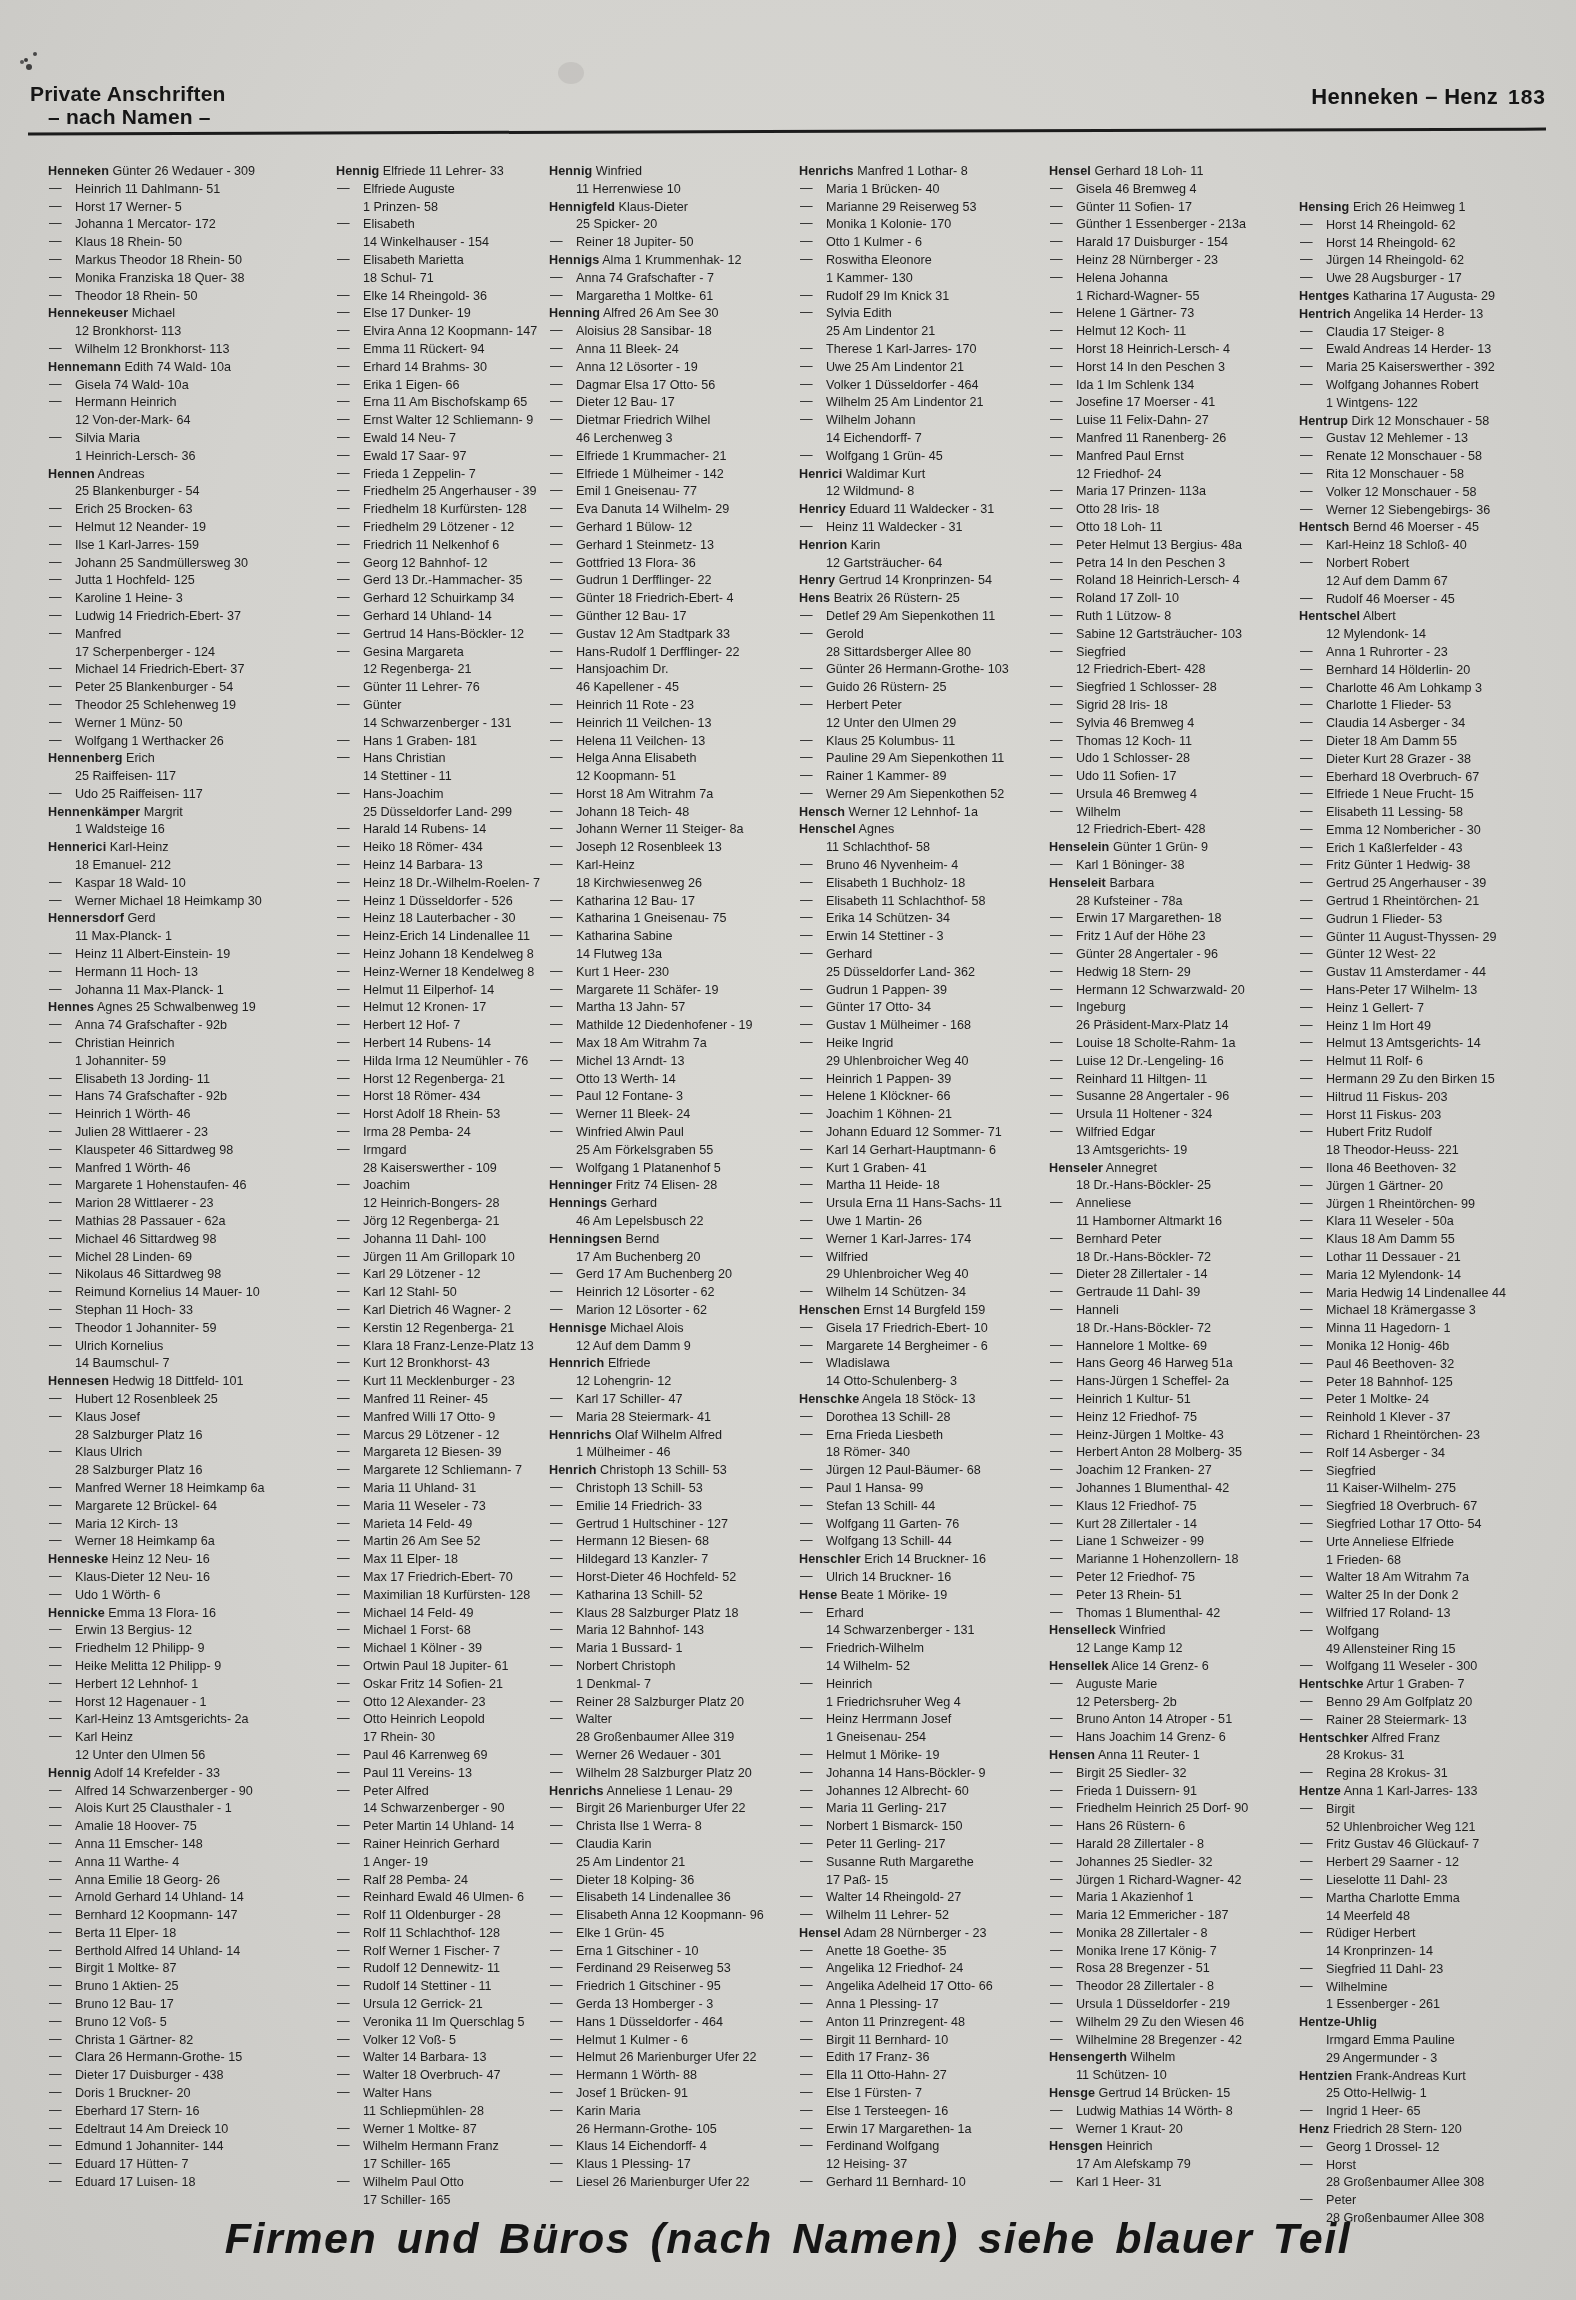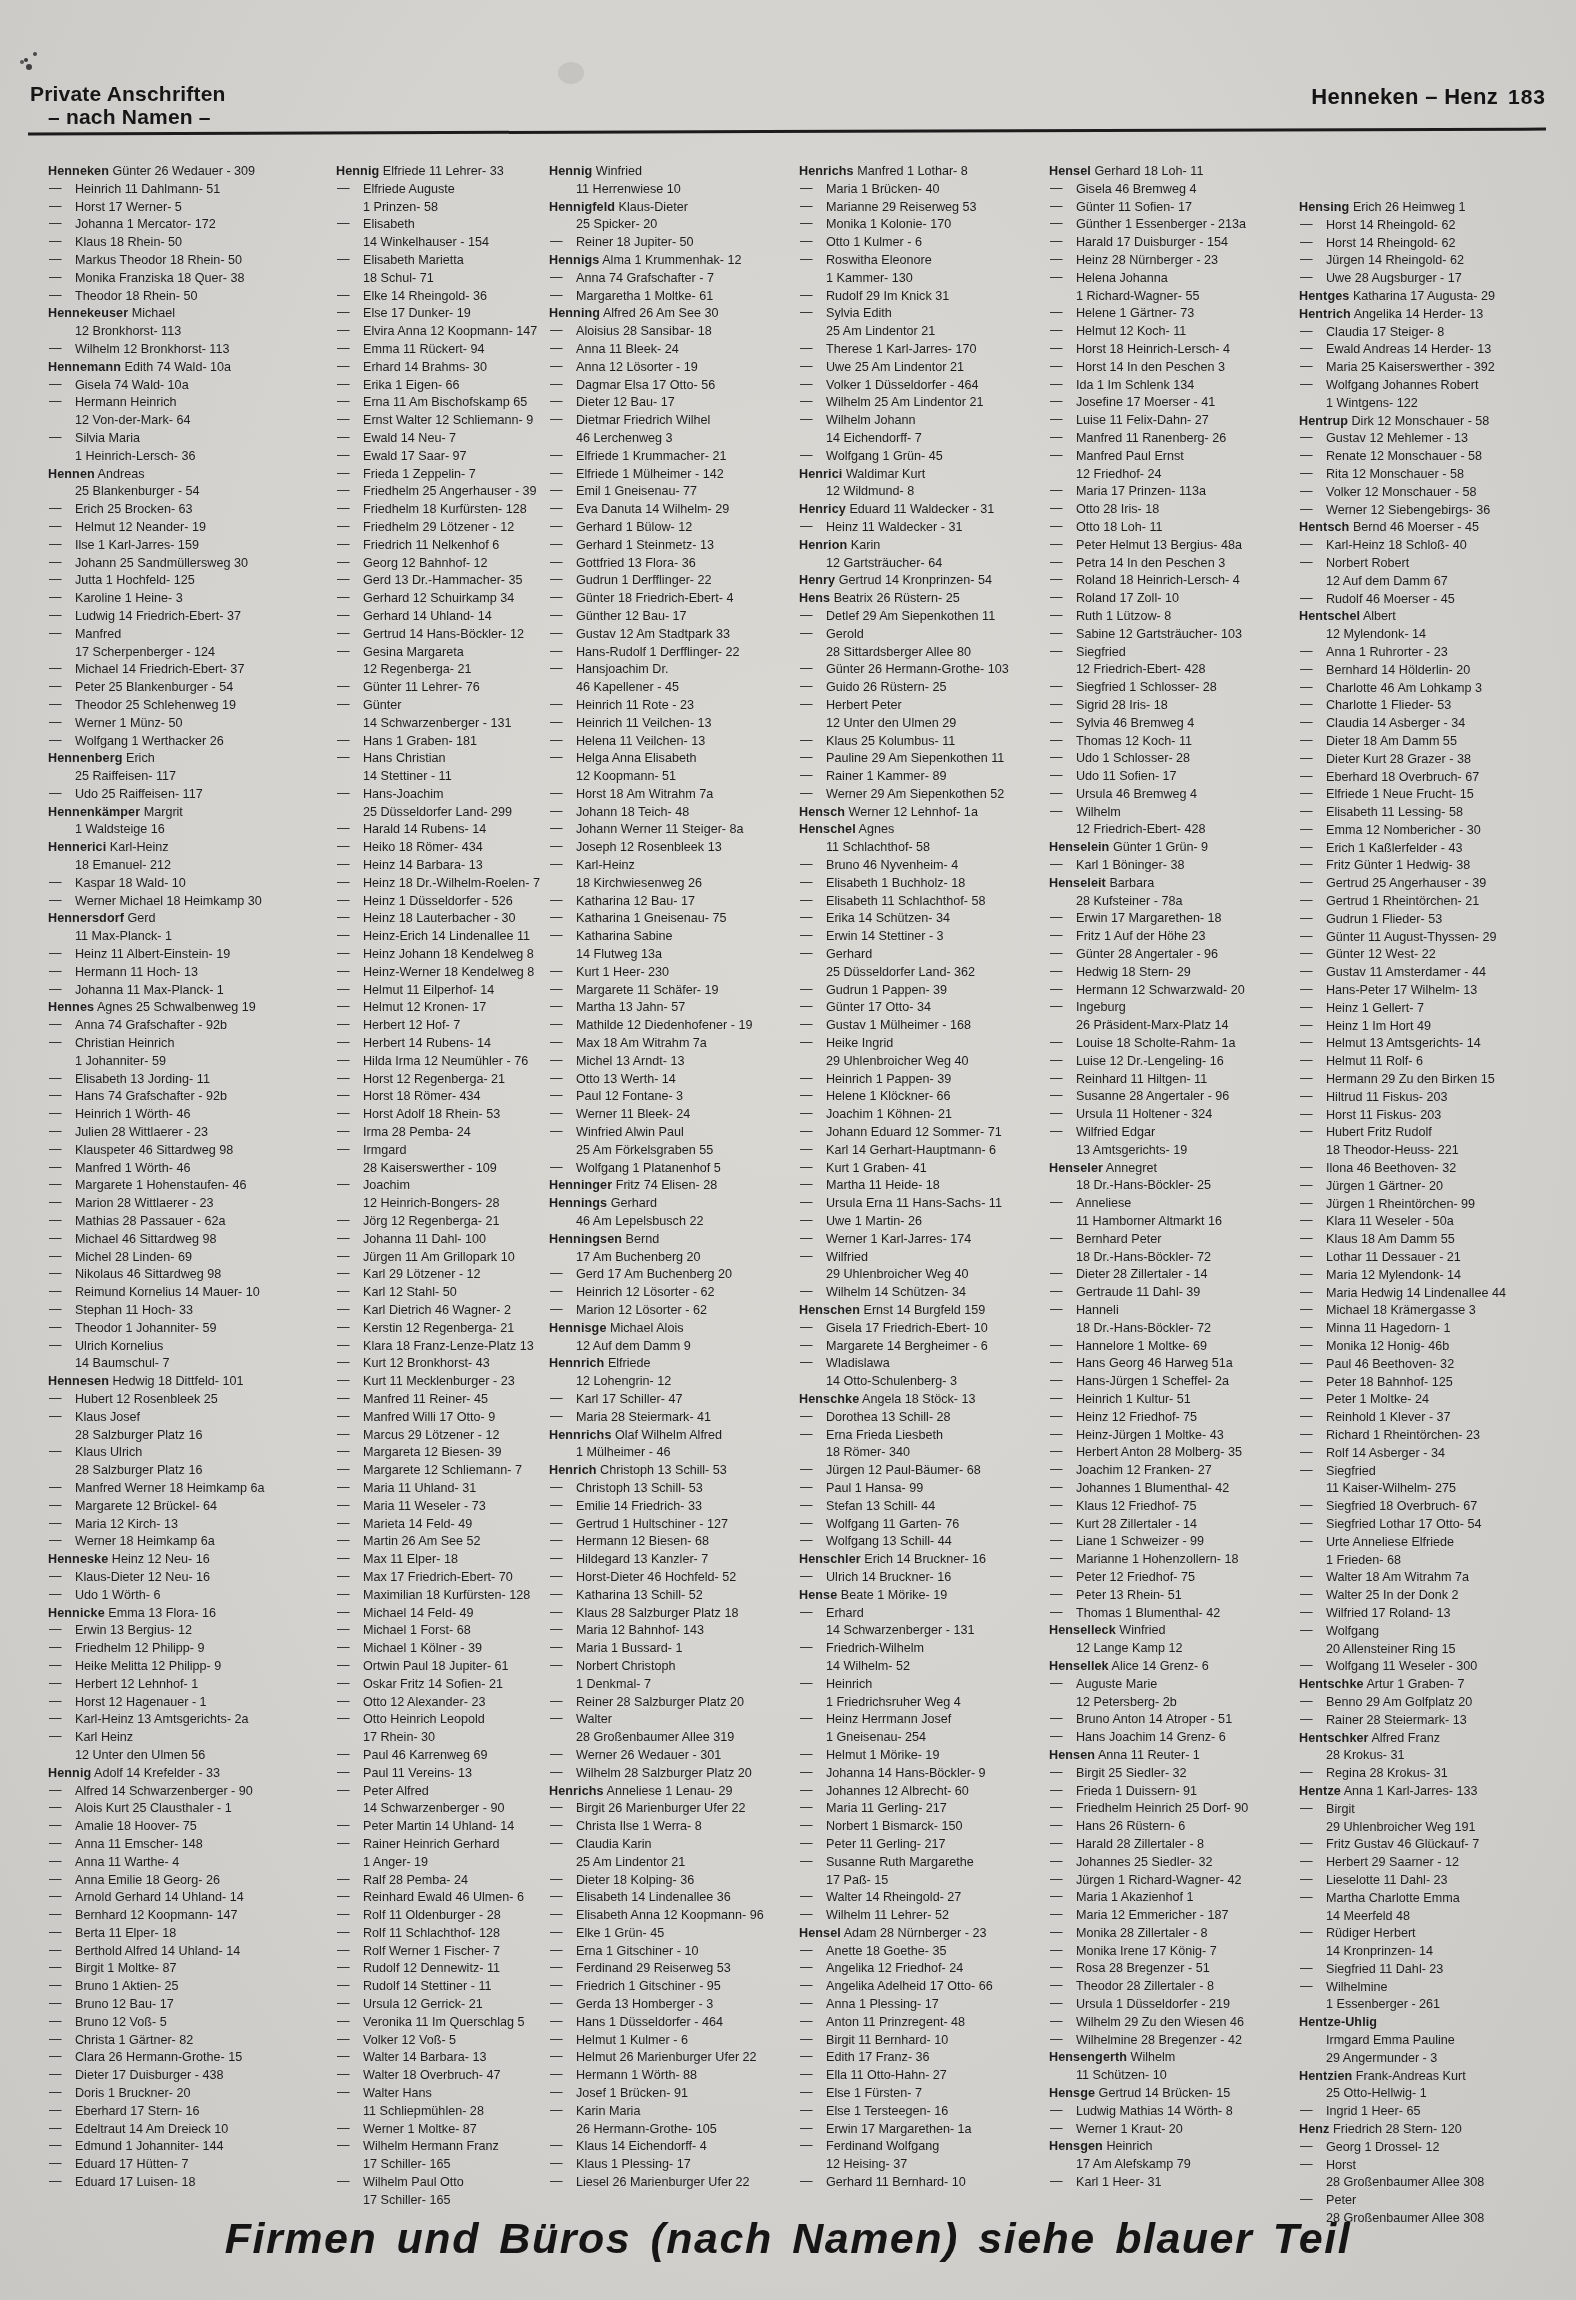--- a/index.html
+++ b/index.html
@@ -711,31 +711,31 @@
       <div class="ln dash"><span class="dashmark">—</span>Siegfried</div>
       <div class="ln cont">11 Kaiser-Wilhelm- 275</div>
       <div class="ln dash"><span class="dashmark">—</span>Siegfried 18 Overbruch- 67</div>
       <div class="ln dash"><span class="dashmark">—</span>Siegfried Lothar 17 Otto- 54</div>
       <div class="ln dash"><span class="dashmark">—</span>Urte Anneliese Elfriede</div>
       <div class="ln cont">1 Frieden- 68</div>
       <div class="ln dash"><span class="dashmark">—</span>Walter 18 Am Witrahm 7a</div>
       <div class="ln dash"><span class="dashmark">—</span>Walter 25 In der Donk 2</div>
       <div class="ln dash"><span class="dashmark">—</span>Wilfried 17 Roland- 13</div>
       <div class="ln dash"><span class="dashmark">—</span>Wolfgang</div>
-      <div class="ln cont">20 Allensteiner Ring 15</div>
+      <div class="ln cont">49 Allensteiner Ring 15</div>
       <div class="ln dash"><span class="dashmark">—</span>Wolfgang 11 Weseler - 300</div>
       <div class="ln head"><span class="surname">Hentschke</span> Artur 1 Graben- 7</div>
       <div class="ln dash"><span class="dashmark">—</span>Benno 29 Am Golfplatz 20</div>
       <div class="ln dash"><span class="dashmark">—</span>Rainer 28 Steiermark- 13</div>
       <div class="ln head"><span class="surname">Hentschker</span> Alfred Franz</div>
       <div class="ln cont">28 Krokus- 31</div>
       <div class="ln dash"><span class="dashmark">—</span>Regina 28 Krokus- 31</div>
       <div class="ln head"><span class="surname">Hentze</span> Anna 1 Karl-Jarres- 133</div>
       <div class="ln dash"><span class="dashmark">—</span>Birgit</div>
-      <div class="ln cont">29 Uhlenbroicher Weg 191</div>
+      <div class="ln cont">52 Uhlenbroicher Weg 121</div>
       <div class="ln dash"><span class="dashmark">—</span>Fritz Gustav 46 Glückauf- 7</div>
       <div class="ln dash"><span class="dashmark">—</span>Herbert 29 Saarner - 12</div>
       <div class="ln dash"><span class="dashmark">—</span>Lieselotte 11 Dahl- 23</div>
       <div class="ln dash"><span class="dashmark">—</span>Martha Charlotte Emma</div>
       <div class="ln cont">14 Meerfeld 48</div>
       <div class="ln dash"><span class="dashmark">—</span>Rüdiger Herbert</div>
       <div class="ln cont">14 Kronprinzen- 14</div>
       <div class="ln dash"><span class="dashmark">—</span>Siegfried 11 Dahl- 23</div>
       <div class="ln dash"><span class="dashmark">—</span>Wilhelmine</div>
       <div class="ln cont">1 Essenberger - 261</div>

